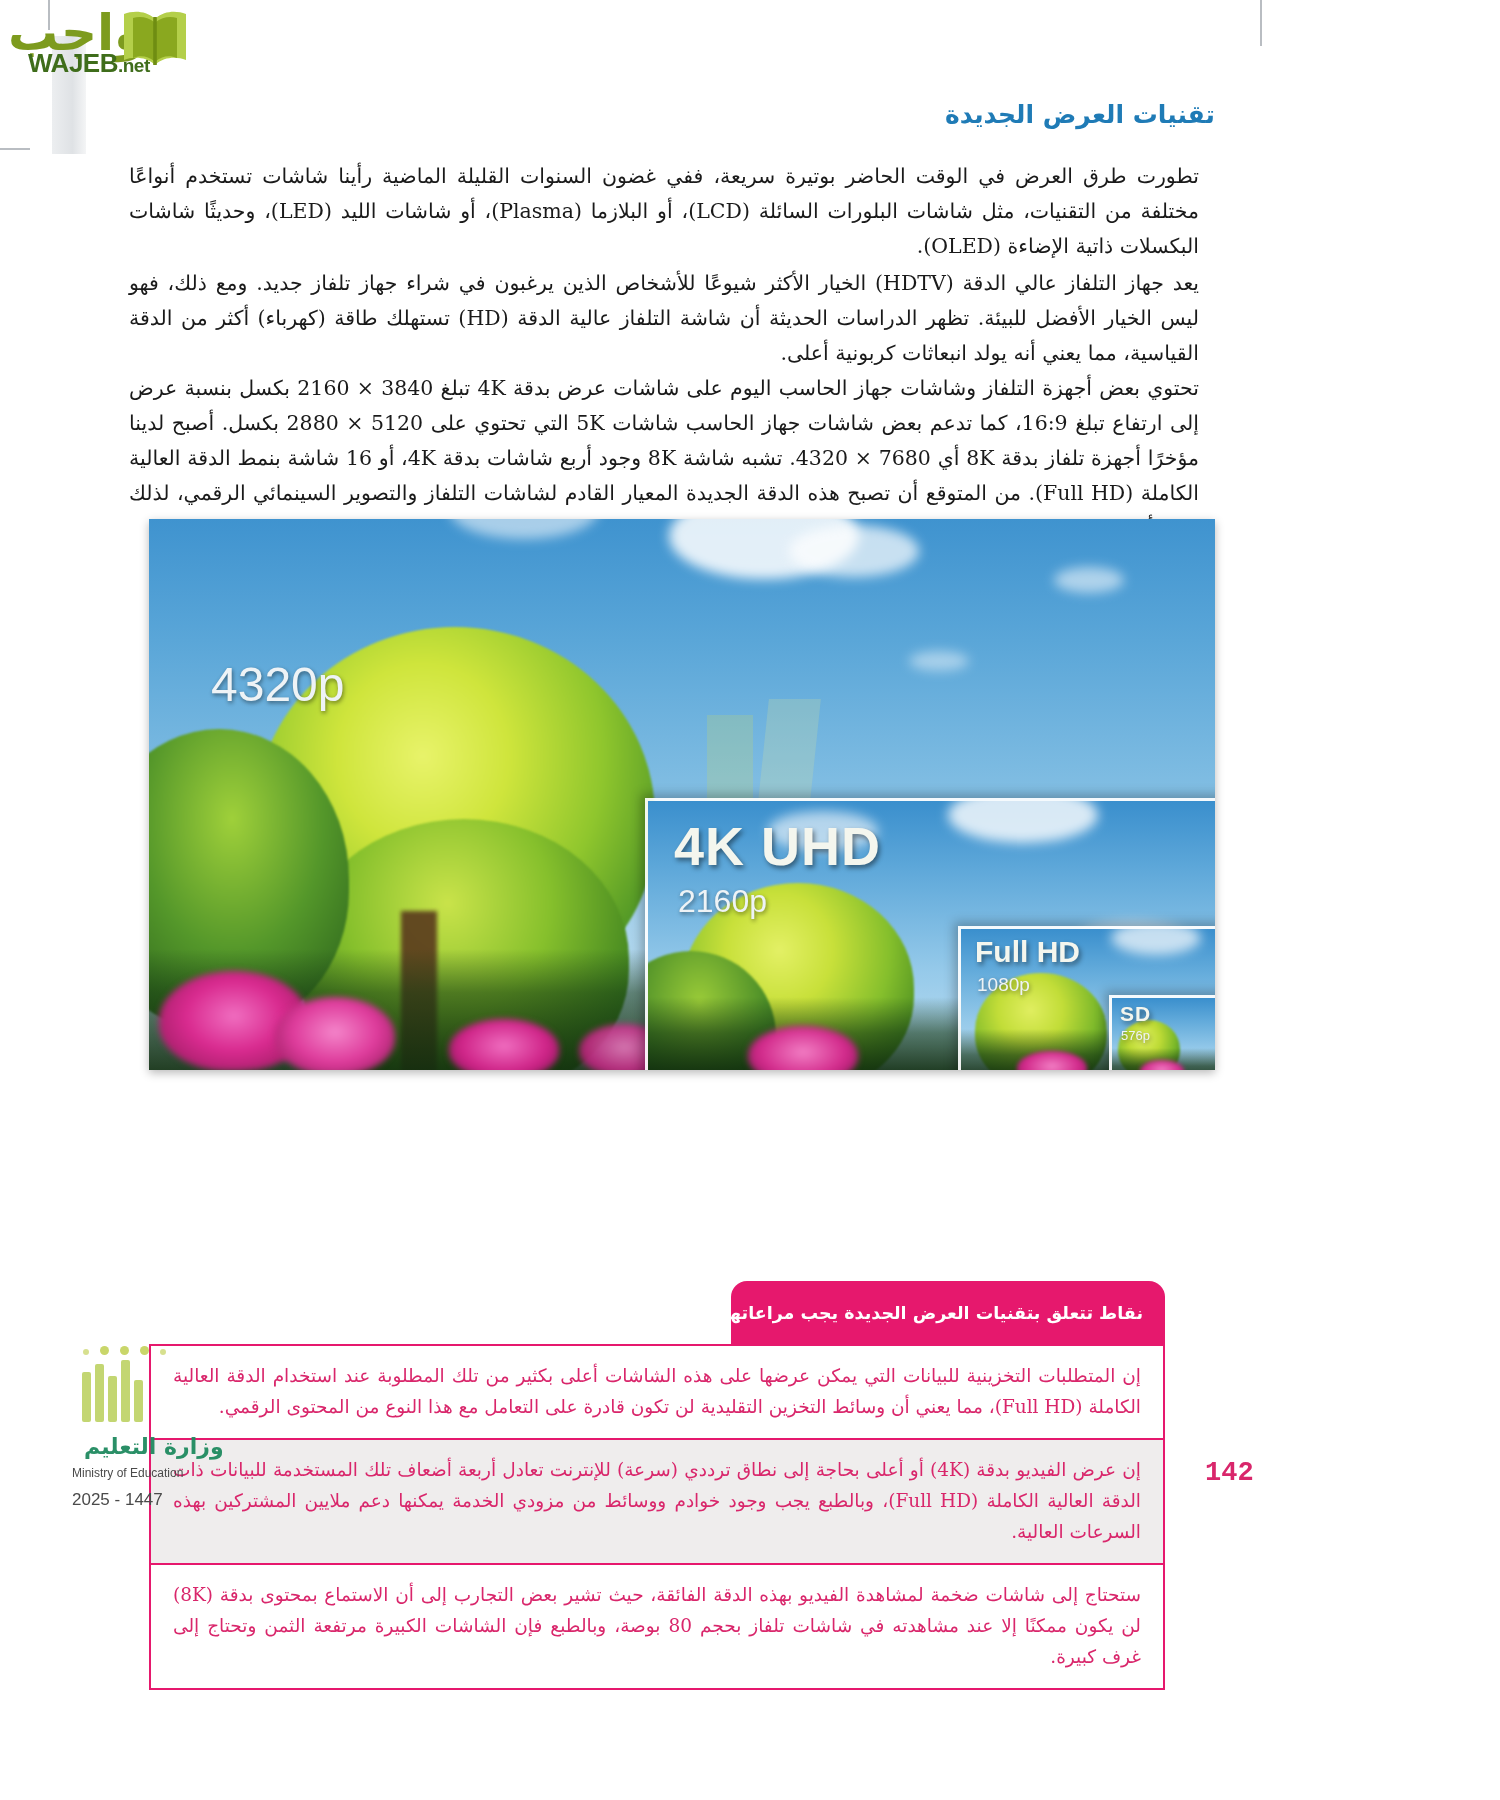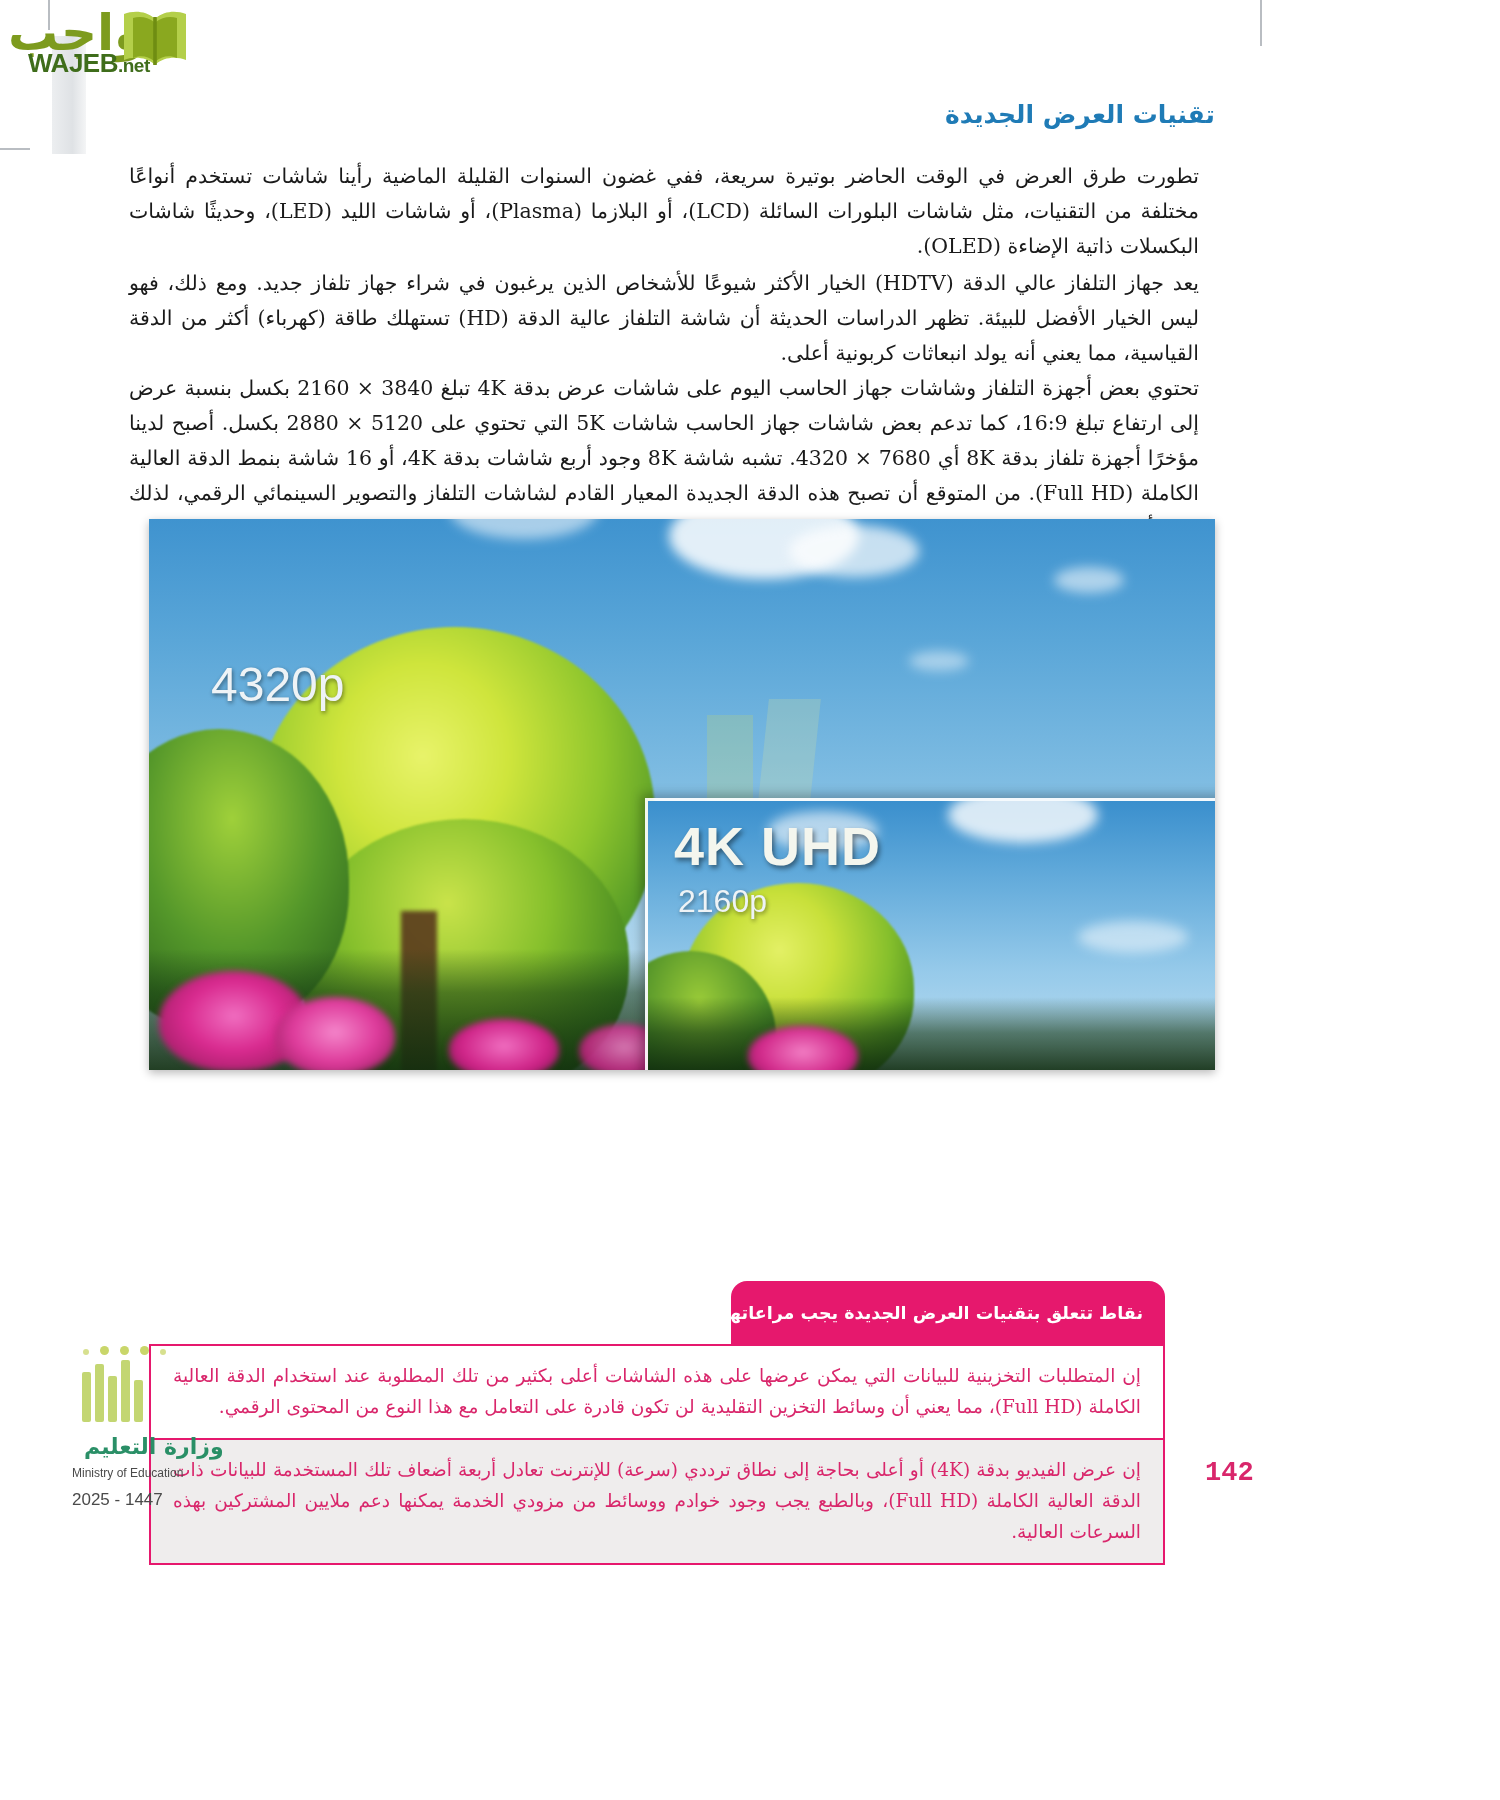--- a/index.html
+++ b/index.html
@@ -197,34 +197,61 @@
          background:radial-gradient(ellipse at 42% 32%, #e3f065 0%, #c8e03a 28%, #85bf2c 58%, #45891f 84%, #24551a 100%);"></div>
     <div class="foliage" style="left:-42px;top:150px;width:170px;height:170px;
          background:radial-gradient(ellipse at 55% 30%, #9acb38 0%, #4d8f28 50%, #1d4f17 95%);"></div>
     <div style="position:absolute;left:0;top:196px;width:573px;height:80px;
          background:linear-gradient(180deg,rgba(20,56,18,0) 0%,rgba(20,55,18,.6) 45%,rgba(14,42,13,.95) 100%);"></div>
     <div class="foliage" style="left:100px;top:225px;width:110px;height:58px;filter:blur(3px);
          background:radial-gradient(ellipse at 50% 45%, #f27ec4 0%, #d22a8b 55%, #7d1651 95%);"></div>
     <span class="res-label" style="left:26px;top:18px;font-size:54px;">4K UHD</span>
     <span class="res-sub" style="left:30px;top:84px;font-size:32px;">2160p</span>
 
+    <div class="panel" style="left:310px;top:125px;width:263px;height:150px;">
+      <div class="sky"></div>
+      <div class="cloud" style="left:150px;top:-8px;width:90px;height:34px;opacity:.7;"></div>
+      <div class="foliage" style="left:14px;top:44px;width:132px;height:116px;
+           background:radial-gradient(ellipse at 42% 32%, #e0ee60 0%, #c2dd38 30%, #7fba2b 60%, #3f821e 88%, #23531a 100%);"></div>
+      <div style="position:absolute;left:0;top:100px;width:263px;height:52px;
+           background:linear-gradient(180deg,rgba(20,56,18,0) 0%,rgba(18,52,17,.65) 50%,rgba(12,38,12,.95) 100%);"></div>
+      <div class="foliage" style="left:56px;top:122px;width:70px;height:34px;filter:blur(2px);
+           background:radial-gradient(ellipse at 50% 45%, #f27ec4 0%, #d22a8b 55%, #7d1651 95%);"></div>
+      <span class="res-label" style="left:14px;top:8px;font-size:30px;letter-spacing:0;">Full HD</span>
+      <span class="res-sub" style="left:16px;top:46px;font-size:19px;">1080p</span>
+
+      <div class="panel" style="left:148px;top:66px;width:115px;height:84px;">
+        <div class="sky"></div>
+        <div class="foliage" style="left:6px;top:22px;width:62px;height:58px;
+             background:radial-gradient(ellipse at 42% 32%, #def05e 0%, #bdda35 32%, #7ab829 62%, #3b7e1d 90%);"></div>
+        <div style="position:absolute;left:0;top:50px;width:115px;height:36px;
+             background:linear-gradient(180deg,rgba(20,56,18,0) 0%,rgba(16,48,16,.7) 50%,rgba(10,34,10,.96) 100%);"></div>
+        <div class="foliage" style="left:28px;top:62px;width:44px;height:22px;filter:blur(2px);
+             background:radial-gradient(ellipse at 50% 45%, #f27ec4 0%, #d22a8b 60%, #7d1651 95%);"></div>
+        <span class="res-label" style="left:8px;top:5px;font-size:21px;">SD</span>
+        <span class="res-sub" style="left:9px;top:31px;font-size:13px;">576p</span>
+      </div>
+    </div>
   </div>
 </div>
 
 <div id="callout-header">
   <span>نقاط تتعلق بتقنيات العرض الجديدة يجب مراعاتها:</span>
 </div>
 
 <table id="notes-table">
   <tbody>
     <tr>
       <td>إن المتطلبات التخزينية للبيانات التي يمكن عرضها على هذه الشاشات أعلى بكثير من تلك المطلوبة عند استخدام الدقة العالية الكاملة (Full HD)، مما يعني أن وسائط التخزين التقليدية لن تكون قادرة على التعامل مع هذا النوع من المحتوى الرقمي.</td>
     </tr>
     <tr>
       <td>إن عرض الفيديو بدقة (4K) أو أعلى بحاجة إلى نطاق ترددي (سرعة) للإنترنت تعادل أربعة أضعاف تلك المستخدمة للبيانات ذات الدقة العالية الكاملة (Full HD)، وبالطبع يجب وجود خوادم ووسائط من مزودي الخدمة يمكنها دعم ملايين المشتركين بهذه السرعات العالية.</td>
+    </tr>
+    <tr>
+      <td>ستحتاج إلى شاشات ضخمة لمشاهدة الفيديو بهذه الدقة الفائقة، حيث تشير بعض التجارب إلى أن الاستماع بمحتوى بدقة (8K) لن يكون ممكنًا إلا عند مشاهدته في شاشات تلفاز بحجم 80 بوصة، وبالطبع فإن الشاشات الكبيرة مرتفعة الثمن وتحتاج إلى غرف كبيرة.</td>
     </tr>
   </tbody>
 </table>
 
 <div id="ministry">
   <div class="dots">
     <span class="dot sm"></span>
     <span class="dot"></span>
     <span class="dot"></span>
     <span class="dot"></span>

